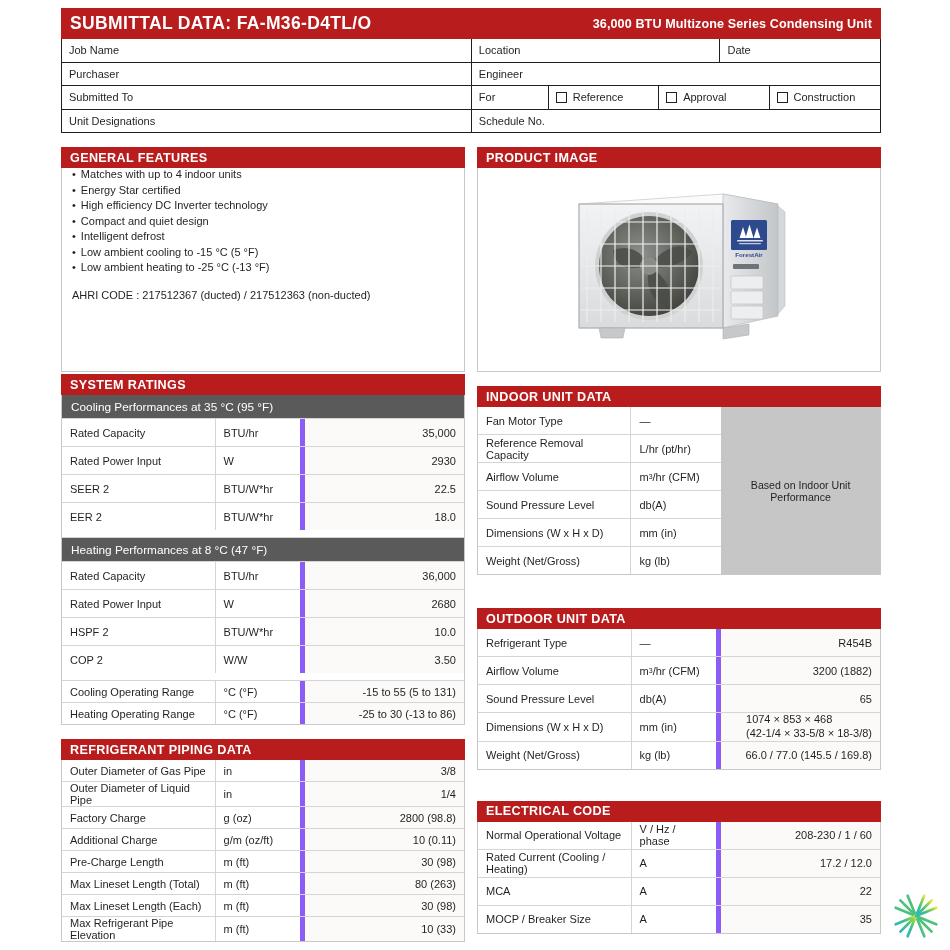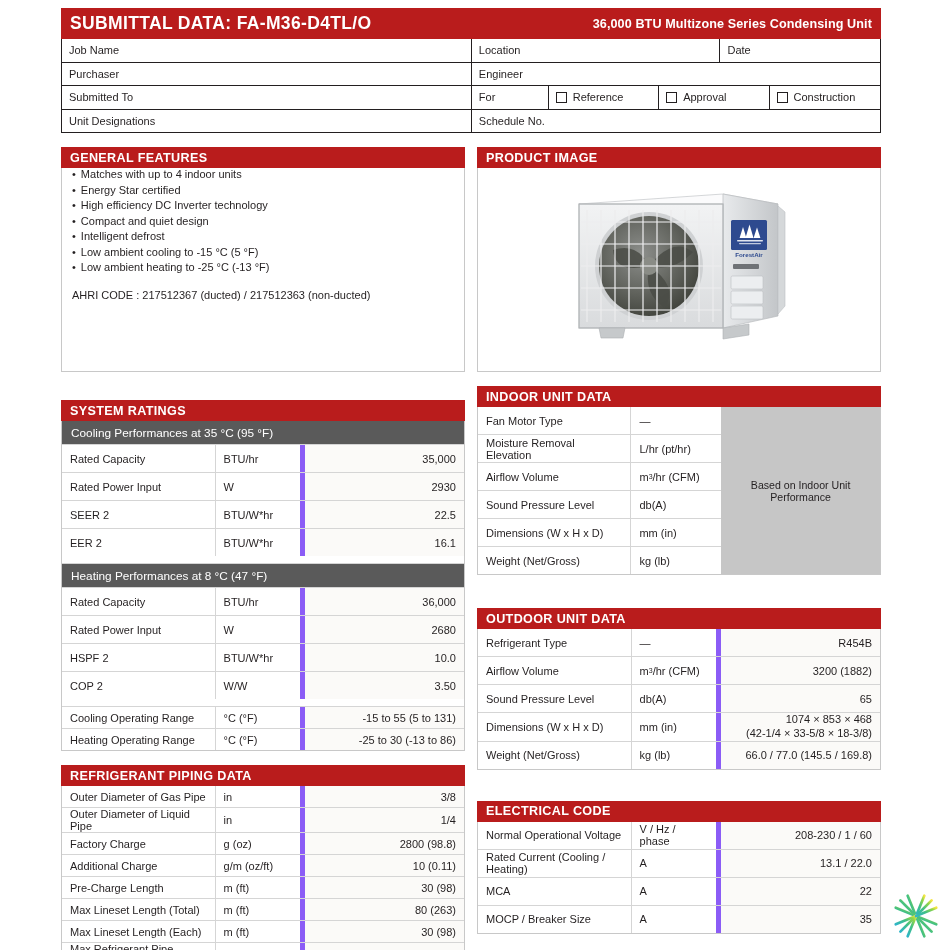--- a/index.html
+++ b/index.html
@@ -257,21 +257,21 @@
             <li><span class="bul">•</span><span>Energy Star certified</span></li>
             <li><span class="bul">•</span><span>High efficiency DC Inverter technology</span></li>
             <li><span class="bul">•</span><span>Compact and quiet design</span></li>
             <li><span class="bul">•</span><span>Intelligent defrost</span></li>
             <li><span class="bul">•</span><span>Low ambient cooling to -15 °C (5 °F)</span></li>
             <li><span class="bul">•</span><span>Low ambient heating to -25 °C (-13 °F)</span></li>
           </ul>
         <div class="ahri">AHRI CODE : 217512367 (ducted) / 217512363 (non-ducted)</div>
       </div>
 
-      <div class="bar sec" style="margin-top:28px">
+      <div class="bar sec" style="margin-top:2px">
         <span>SYSTEM RATINGS</span>
       </div>
       <div class="tbl">
         <div class="gstrip">Cooling Performances at 35 °C (95 °F)</div>
         <div id="cooling-rows">
             <div class="trow">
               <div class="tlabel">Rated Capacity</div>
               <div class="tunit">BTU/hr</div>
               <div class="tval">35,000</div>
             </div>
@@ -281,21 +281,21 @@
               <div class="tval">2930</div>
             </div>
             <div class="trow">
               <div class="tlabel">SEER 2</div>
               <div class="tunit">BTU/W*hr</div>
               <div class="tval">22.5</div>
             </div>
             <div class="trow">
               <div class="tlabel">EER 2</div>
               <div class="tunit">BTU/W*hr</div>
-              <div class="tval">16.1</div>
+              <div class="tval">18.0</div>
             </div>
           </div>
         <div class="spacer-row"></div>
         <div class="gstrip">Heating Performances at 8 °C (47 °F)</div>
         <div id="heating-rows">
             <div class="trow">
               <div class="tlabel">Rated Capacity</div>
               <div class="tunit">BTU/hr</div>
               <div class="tval">36,000</div>
             </div>
@@ -466,21 +466,21 @@
         <span>INDOOR UNIT DATA</span>
       </div>
       <div class="tbl">
         <div class="split">
           <div class="left-stack" id="indoor-rows">
               <div class="trow">
                 <div class="tlabel">Fan Motor Type</div>
                 <div class="tunit">—</div>
               </div>
               <div class="trow">
-                <div class="tlabel">Moisture Removal Elevation</div>
+                <div class="tlabel">Reference Removal Capacity</div>
                 <div class="tunit">L/hr (pt/hr)</div>
               </div>
               <div class="trow">
                 <div class="tlabel">Airflow Volume</div>
                 <div class="tunit">m<sup style="font-size:7px">3</sup>/hr (CFM)</div>
               </div>
               <div class="trow">
                 <div class="tlabel">Sound Pressure Level</div>
                 <div class="tunit">db(A)</div>
               </div>
@@ -513,21 +513,21 @@
           </div>
           <div class="trow">
             <div class="tlabel">Sound Pressure Level</div>
             <div class="tunit">db(A)</div>
             <div class="tval">65</div>
           </div>
           <div class="trow">
             <div class="tlabel">Dimensions (W x H x D)</div>
             <div class="tunit">mm (in)</div>
             <div class="tval">
-              <div style="text-align: right;">
+              <div style="text-align: left;">
                 <div class="two">1074 × 853 × 468</div>
                 <div class="two">(42-1/4 × 33-5/8 × 18-3/8)</div>
               </div>
             </div>
           </div>
           <div class="trow">
             <div class="tlabel">Weight (Net/Gross)</div>
             <div class="tunit">kg (lb)</div>
             <div class="tval">66.0 / 77.0 (145.5 / 169.8)</div>
           </div>
@@ -538,21 +538,21 @@
       </div>
       <div class="tbl" id="electrical-rows">
           <div class="trow">
             <div class="tlabel">Normal Operational Voltage</div>
             <div class="tunit">V / Hz / phase</div>
             <div class="tval">208-230 / 1 / 60</div>
           </div>
           <div class="trow">
             <div class="tlabel">Rated Current (Cooling / Heating)</div>
             <div class="tunit">A</div>
-            <div class="tval">13.1 / 22.0</div>
+            <div class="tval">17.2 / 12.0</div>
           </div>
           <div class="trow">
             <div class="tlabel">MCA</div>
             <div class="tunit">A</div>
             <div class="tval">22</div>
           </div>
           <div class="trow">
             <div class="tlabel">MOCP / Breaker Size</div>
             <div class="tunit">A</div>
             <div class="tval">35</div>

